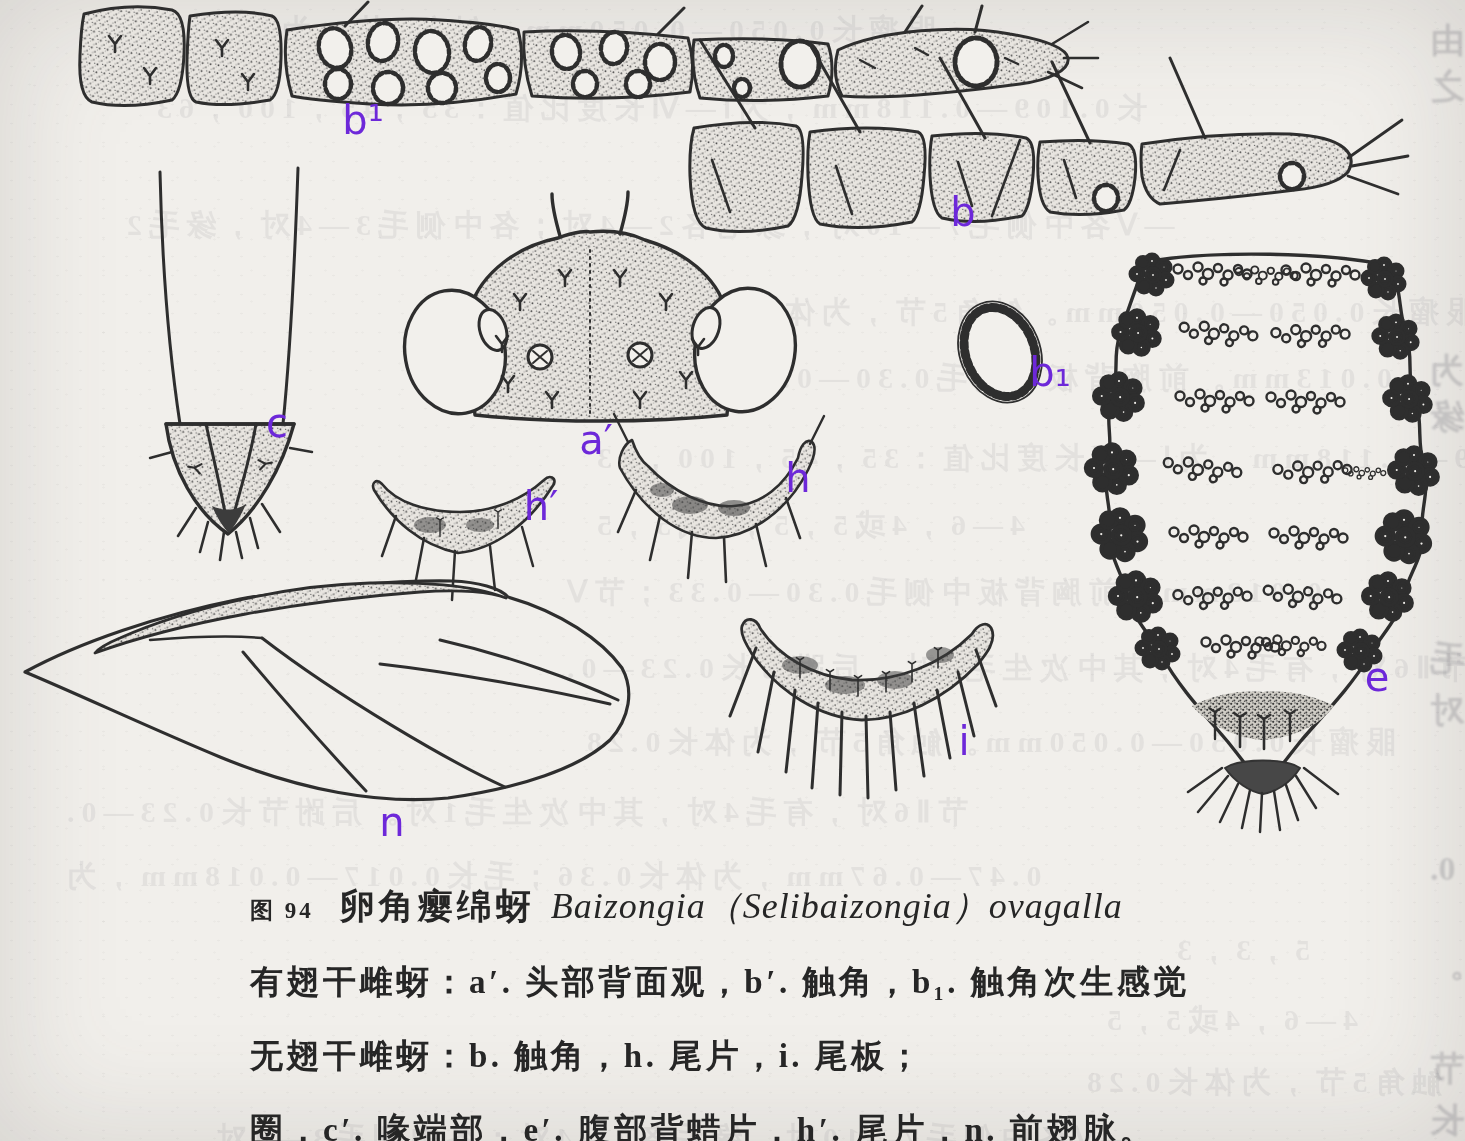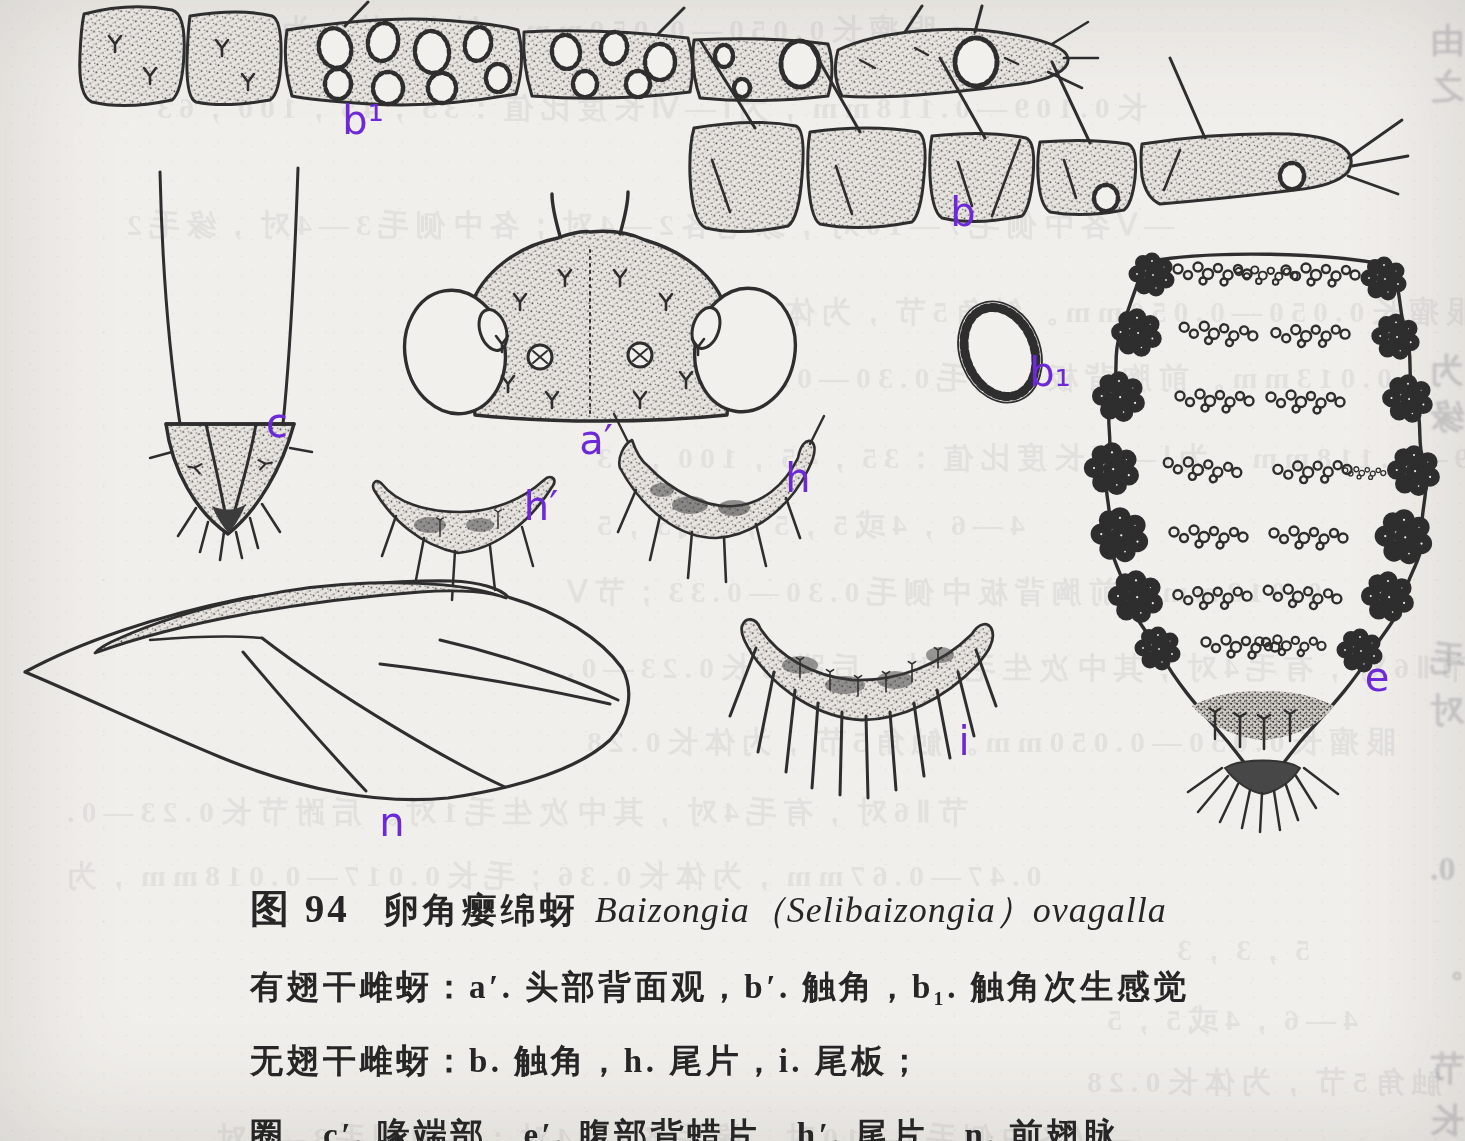--- a/index.html
+++ b/index.html
@@ -20,21 +20,21 @@
     background-position:0 0, 11px 7px;
   }
   .art{position:absolute;left:0;top:0;}
   .label{
     position:absolute;transform:translate(-50%,-50%);
     font-family:"DejaVu Sans","Liberation Sans",sans-serif;
     font-size:40px;color:#6d28d9;line-height:1;white-space:nowrap;
   }
   .caption{position:absolute;left:250px;top:882px;color:#262626;}
   .cap-line1{white-space:nowrap;}
-  .fig-no{font-size:39px;font-weight:700;letter-spacing:3px;margin-right:34px;}
+  .fig-no{font-size:23px;font-weight:700;letter-spacing:3px;margin-right:26px;}
   .zh-name{font-size:35px;font-weight:700;letter-spacing:4px;margin-right:16px;font-family:Liberation Serif, serif;}
   .latin{font-size:36px;font-style:italic;font-weight:500;letter-spacing:1px;}
   .cap-line{font-size:33px;font-weight:600;letter-spacing:3.5px;margin-top:29px;white-space:nowrap;}
   .cap-line1{margin-bottom:4px;}
   .bleed-row{
     position:absolute;white-space:nowrap;
     font-family:"Liberation Serif",serif;font-weight:600;font-size:30px;
     letter-spacing:7px;color:#565664;opacity:.085;
     transform:scaleX(-1);filter:blur(.7px);pointer-events:none;
   }

